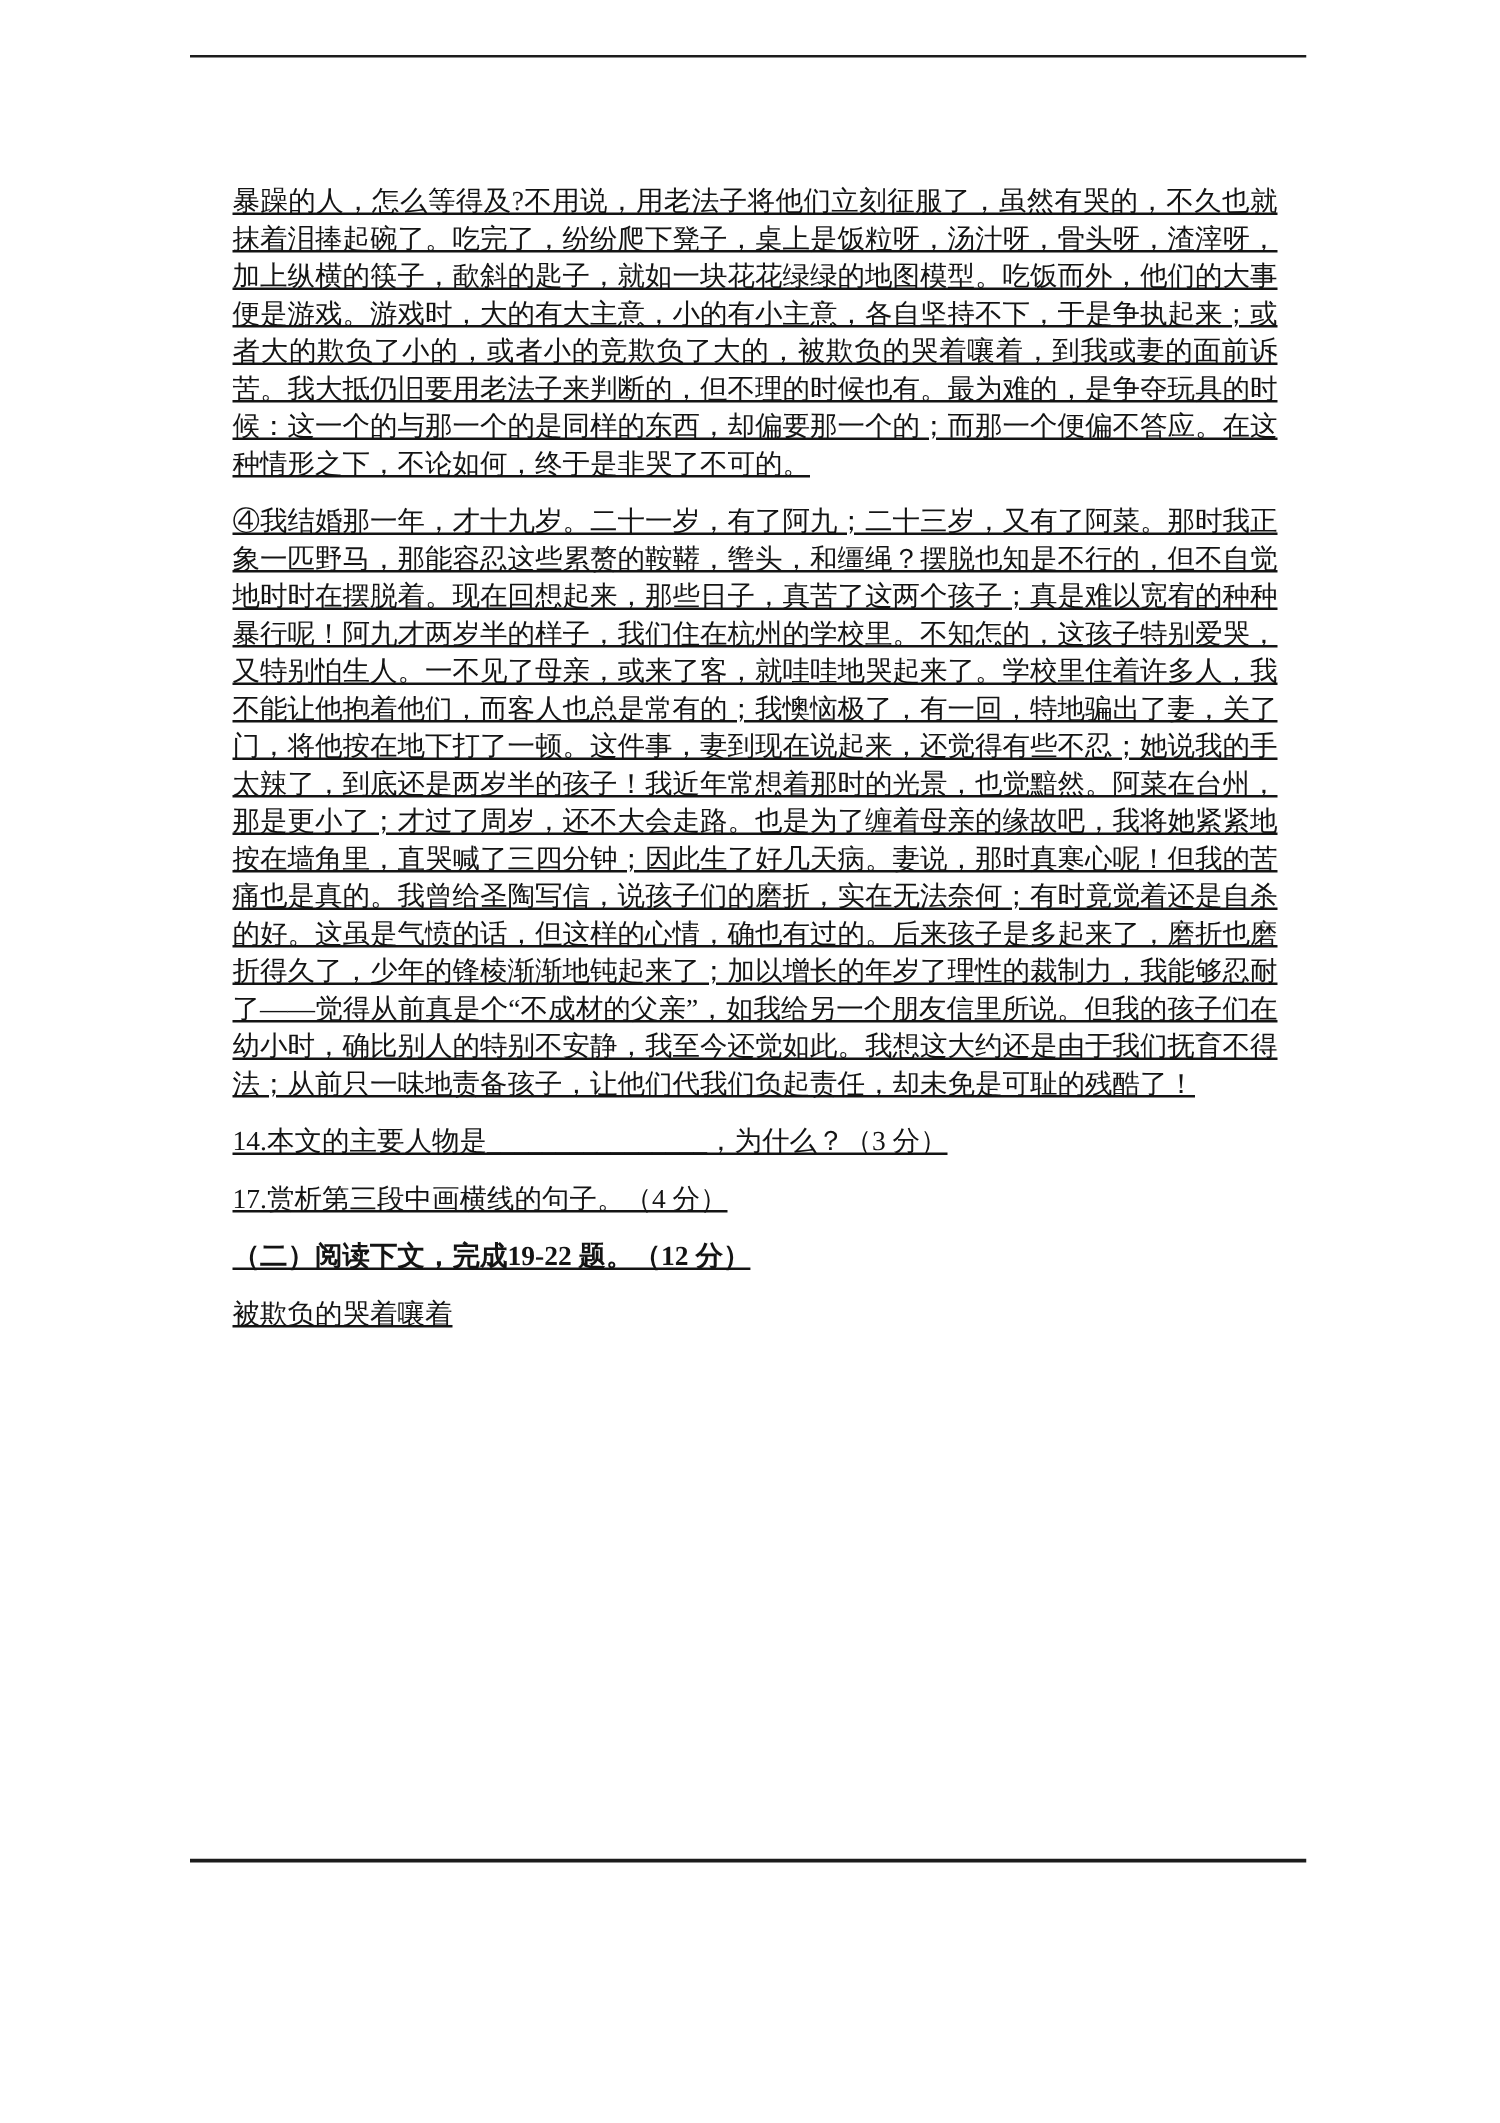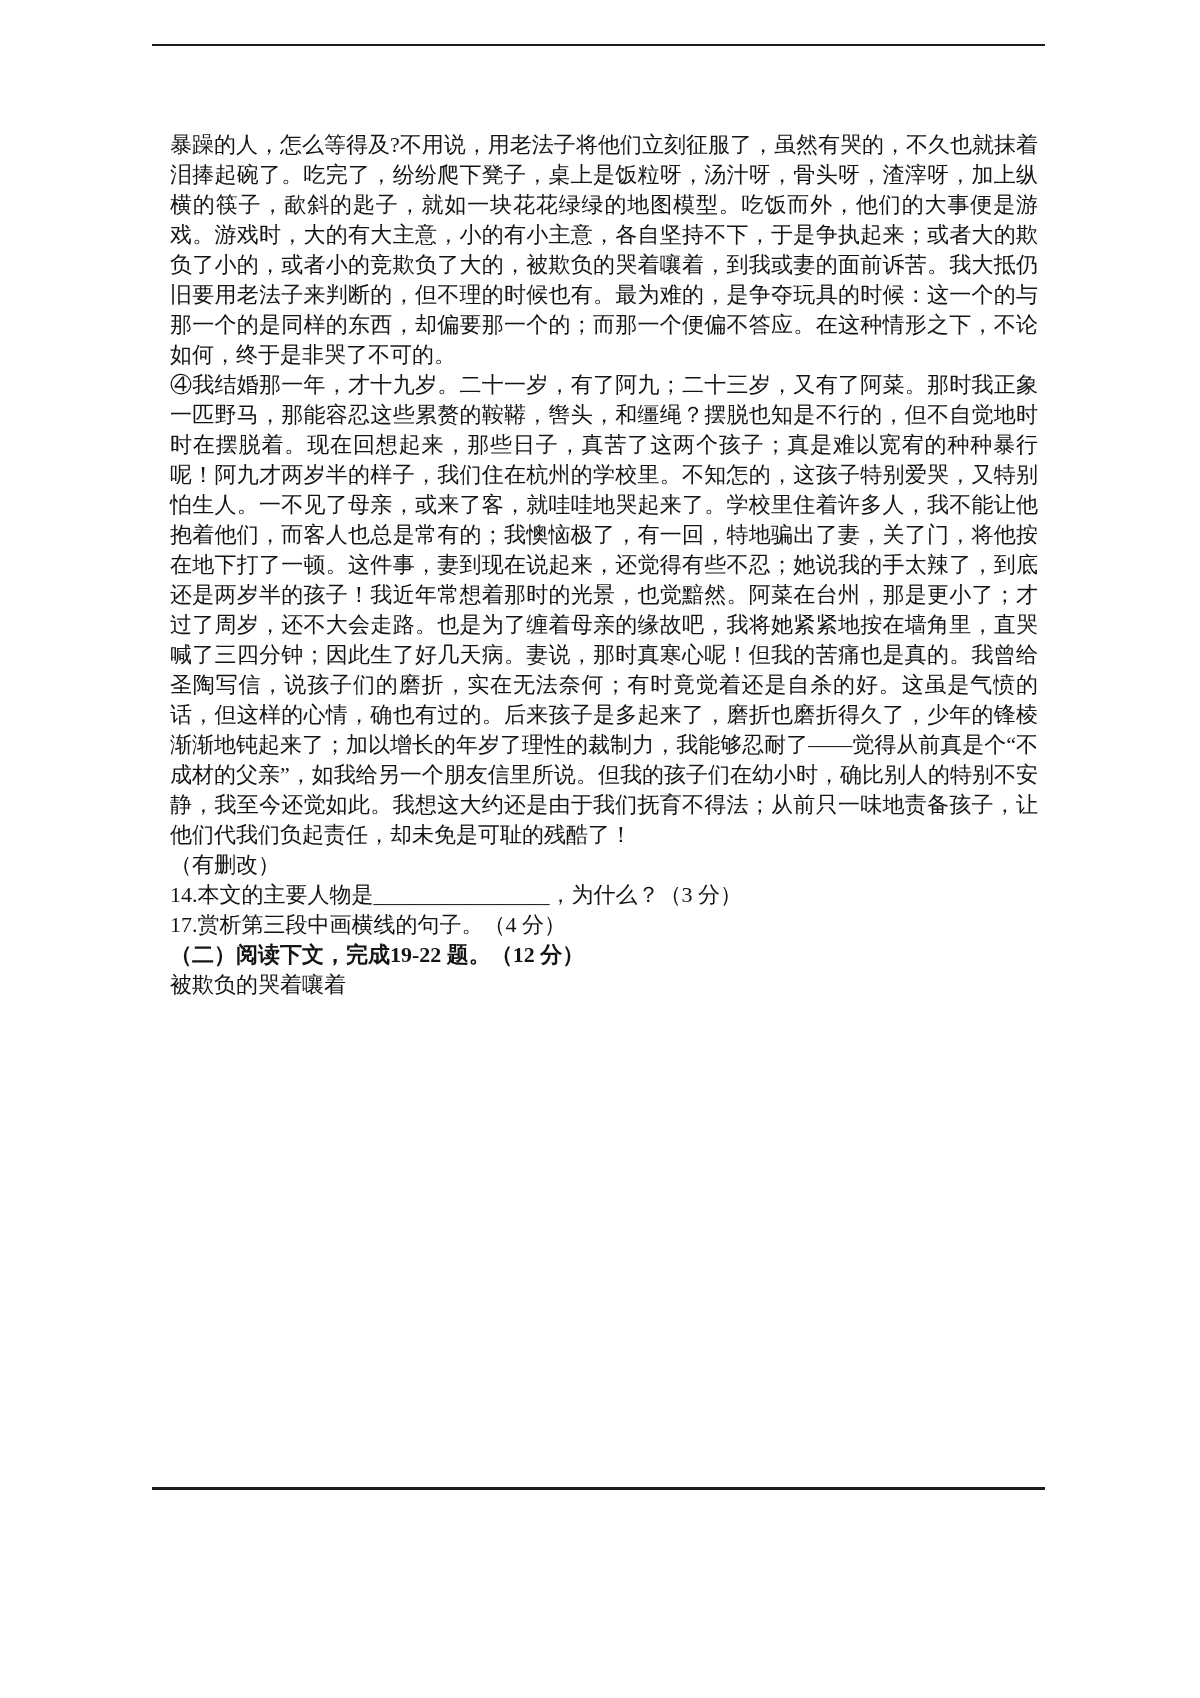--- a/index.html
+++ b/index.html
@@ -37,35 +37,35 @@
   .content {
     position: absolute;
     left: 170px;
     top: 130px;
     width: 868px;
     font-size: 22px;
     line-height: 30px;
     text-align: justify;
   }
   .content p {
-    margin: 0;
+    margin: 16px;
     word-break: break-all;
+    text-decoration: underline;
   }
   .content p.bold {
     font-weight: bold;
   }
 </style>
 </head>
 <body>
 
 <div class="page">
   <div class="rule rule-top"></div>
   <div class="content" id="content">
       <p>暴躁的人，怎么等得及?不用说，用老法子将他们立刻征服了，虽然有哭的，不久也就抹着泪捧起碗了。吃完了，纷纷爬下凳子，桌上是饭粒呀，汤汁呀，骨头呀，渣滓呀，加上纵横的筷子，歃斜的匙子，就如一块花花绿绿的地图模型。吃饭而外，他们的大事便是游戏。游戏时，大的有大主意，小的有小主意，各自坚持不下，于是争执起来；或者大的欺负了小的，或者小的竞欺负了大的，被欺负的哭着嚷着，到我或妻的面前诉苦。我大抵仍旧要用老法子来判断的，但不理的时候也有。最为难的，是争夺玩具的时候：这一个的与那一个的是同样的东西，却偏要那一个的；而那一个便偏不答应。在这种情形之下，不论如何，终于是非哭了不可的。</p>
       <p>④我结婚那一年，才十九岁。二十一岁，有了阿九；二十三岁，又有了阿菜。那时我正象一匹野马，那能容忍这些累赘的鞍鞯，辔头，和缰绳？摆脱也知是不行的，但不自觉地时时在摆脱着。现在回想起来，那些日子，真苦了这两个孩子；真是难以宽宥的种种暴行呢！阿九才两岁半的样子，我们住在杭州的学校里。不知怎的，这孩子特别爱哭，又特别怕生人。一不见了母亲，或来了客，就哇哇地哭起来了。学校里住着许多人，我不能让他抱着他们，而客人也总是常有的；我懊恼极了，有一回，特地骗出了妻，关了门，将他按在地下打了一顿。这件事，妻到现在说起来，还觉得有些不忍；她说我的手太辣了，到底还是两岁半的孩子！我近年常想着那时的光景，也觉黯然。阿菜在台州，那是更小了；才过了周岁，还不大会走路。也是为了缠着母亲的缘故吧，我将她紧紧地按在墙角里，直哭喊了三四分钟；因此生了好几天病。妻说，那时真寒心呢！但我的苦痛也是真的。我曾给圣陶写信，说孩子们的磨折，实在无法奈何；有时竟觉着还是自杀的好。这虽是气愤的话，但这样的心情，确也有过的。后来孩子是多起来了，磨折也磨折得久了，少年的锋棱渐渐地钝起来了；加以增长的年岁了理性的裁制力，我能够忍耐了——觉得从前真是个“不成材的父亲”，如我给另一个朋友信里所说。但我的孩子们在幼小时，确比别人的特别不安静，我至今还觉如此。我想这大约还是由于我们抚育不得法；从前只一味地责备孩子，让他们代我们负起责任，却未免是可耻的残酷了！</p>
-      <p>（有删改）</p>
       <p>14.本文的主要人物是________________，为什么？（3 分）</p>
       <p>17.赏析第三段中画横线的句子。（4 分）</p>
       <p class="bold">（二）阅读下文，完成19-22 题。（12 分）</p>
       <p>被欺负的哭着嚷着</p>
     </div>
   <div class="rule rule-bottom"></div>
 </div>
 
 </body></html>

